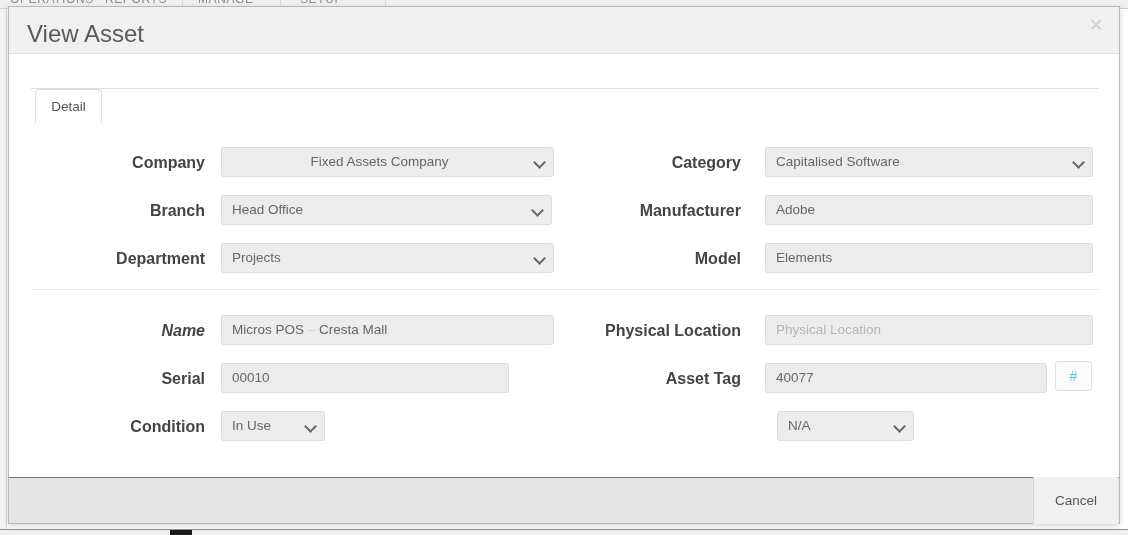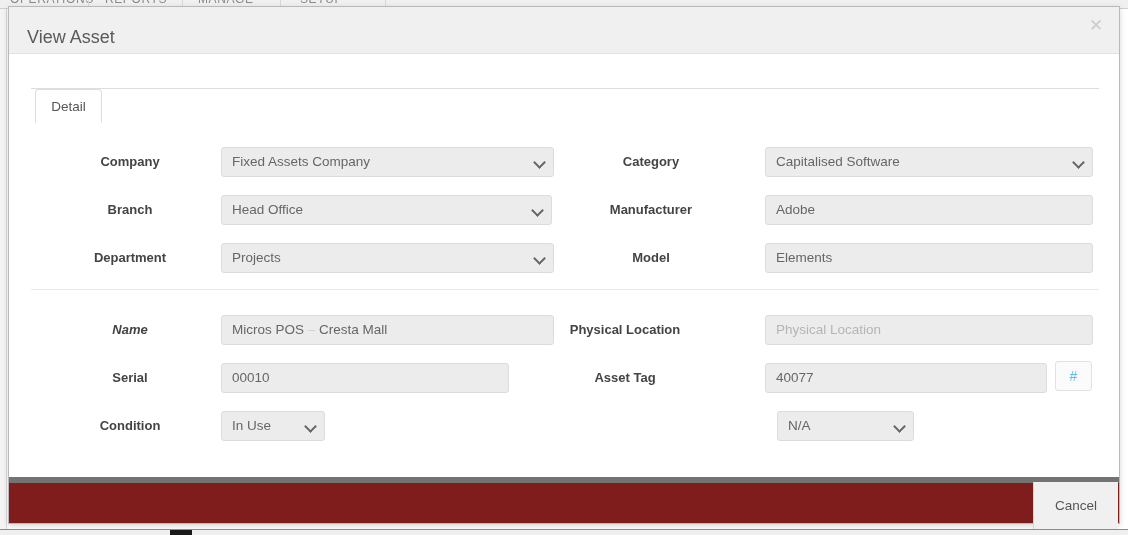--- a/index.html
+++ b/index.html
@@ -48,22 +48,22 @@
   }
 
   #modal-header {
     position: relative;
     height: 47px;
     background: #f0f0f0;
     border-bottom: 1px solid #e2e2e2;
   }
   #modal-title {
     position: absolute;
-    left: 18px; top: 20px;
-    font-size: 18px;
+    left: 18px; top: 13px;
+    font-size: 24px;
     color: #5a5a5a;
     font-weight: 400;
   }
   #close-btn {
     position: absolute;
     right: 10px; top: 6px;
     width: 26px; height: 26px;
     line-height: 26px;
     text-align: center;
     font-size: 17px;
@@ -117,24 +117,24 @@
   }
   #group-divider {
     position: absolute;
     left: 22px; top: 200px;
     width: 1068px; height: 1px;
     background: #e9e9e9;
   }
 
   .fld-label {
     position: absolute;
-    font-size: 13px;
+    font-size: 16px;
     color: #444444;
     font-weight: bold;
-    text-align: center;
+    text-align: right;
     white-space: nowrap;
   }
   .fld-ctl {
     position: absolute;
     height: 30px;
     background: #ececec;
     border: 1px solid #dcdcdc;
     border-radius: 3px;
     font-size: 13.5px;
     color: #666666;
@@ -181,22 +181,22 @@
     cursor: pointer;
     padding: 0;
     font-family: "Liberation Sans", sans-serif;
   }
 
   
   #modal-footer {
     position: absolute;
     left: 0; bottom: 0;
     width: 1110px; height: 46px;
-    background: #7f1d1d;
-    border-top: 6px solid #737373;
+    background: #e5e5e5;
+    border-top: 1px solid #737373;
   }
   #cancel-btn {
     position: absolute;
     right: 1px; top: -1px;
     width: 85px; height: 47px;
     background: #f0f0f0;
     border: none;
     border-left: 1px solid #d6d6d6;
     font-size: 13.5px;
     color: #555555;
@@ -260,21 +260,21 @@
       <div class="tab" style="left: 499px; width: 117px;">Custom Fields</div>
       <div class="tab" style="left: 621px; width: 113px;">GEO Location</div>
       <div class="tab" style="left: 739px; width: 57px;">Files</div>
     </div>
   <div id="tabs-line"></div>
 
   <div id="form-area">
     <div id="group-divider"></div>
     <button id="hash-btn">#</button>
   <div class="fld-label" style="left: 46px; width: 150px; top: 65px;">Company</div>
-      <div class="fld-ctl sel" style="left: 212px; width: 333px; top: 58px;"><span>Fixed Assets Company</span><span class="caret"></span></div>
+      <div class="fld-ctl sel" style="left: 212px; width: 333px; top: 58px; text-align: center;"><span>Fixed Assets Company</span><span class="caret"></span></div>
       <div class="fld-label" style="left: 46px; width: 150px; top: 113px;">Branch</div>
       <div class="fld-ctl sel" style="left: 212px; width: 331px; top: 106px;"><span>Head Office</span><span class="caret"></span></div>
       <div class="fld-label" style="left: 46px; width: 150px; top: 161px;">Department</div>
       <div class="fld-ctl sel" style="left: 212px; width: 333px; top: 154px;"><span>Projects</span><span class="caret"></span></div>
       <div class="fld-label" style="left: 552px; width: 180px; top: 65px;">Category</div>
       <div class="fld-ctl sel" style="left: 756px; width: 328px; top: 58px;"><span>Capitalised Software</span><span class="caret"></span></div>
       <div class="fld-label" style="left: 552px; width: 180px; top: 113px;">Manufacturer</div>
       <div class="fld-ctl" style="left: 756px; width: 328px; top: 106px;"><span>Adobe</span></div>
       <div class="fld-label" style="left: 552px; width: 180px; top: 161px;">Model</div>
       <div class="fld-ctl" style="left: 756px; width: 328px; top: 154px;"><span>Elements</span></div>

